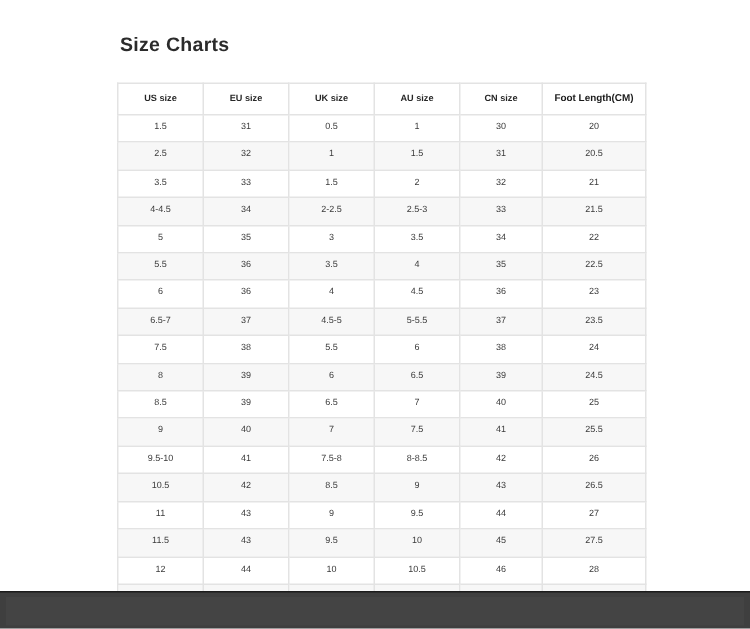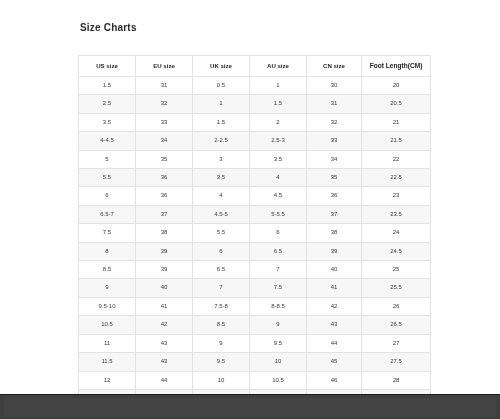--- a/index.html
+++ b/index.html
@@ -20,21 +20,21 @@
     top: 0;
     width: 500px;
     height: 394px;
     background: #ffffff;
     box-sizing: border-box;
   }
   #page-title {
     position: absolute;
     left: 80px;
     top: 22px;
-    font-size: 10px;
+    font-size: 13px;
     font-weight: bold;
     color: #2b2b2b;
     letter-spacing: 0.2px;
   }
   #size-table-wrap {
     position: absolute;
     left: 78px;
     top: 55px;
     width: 352px;
   }

